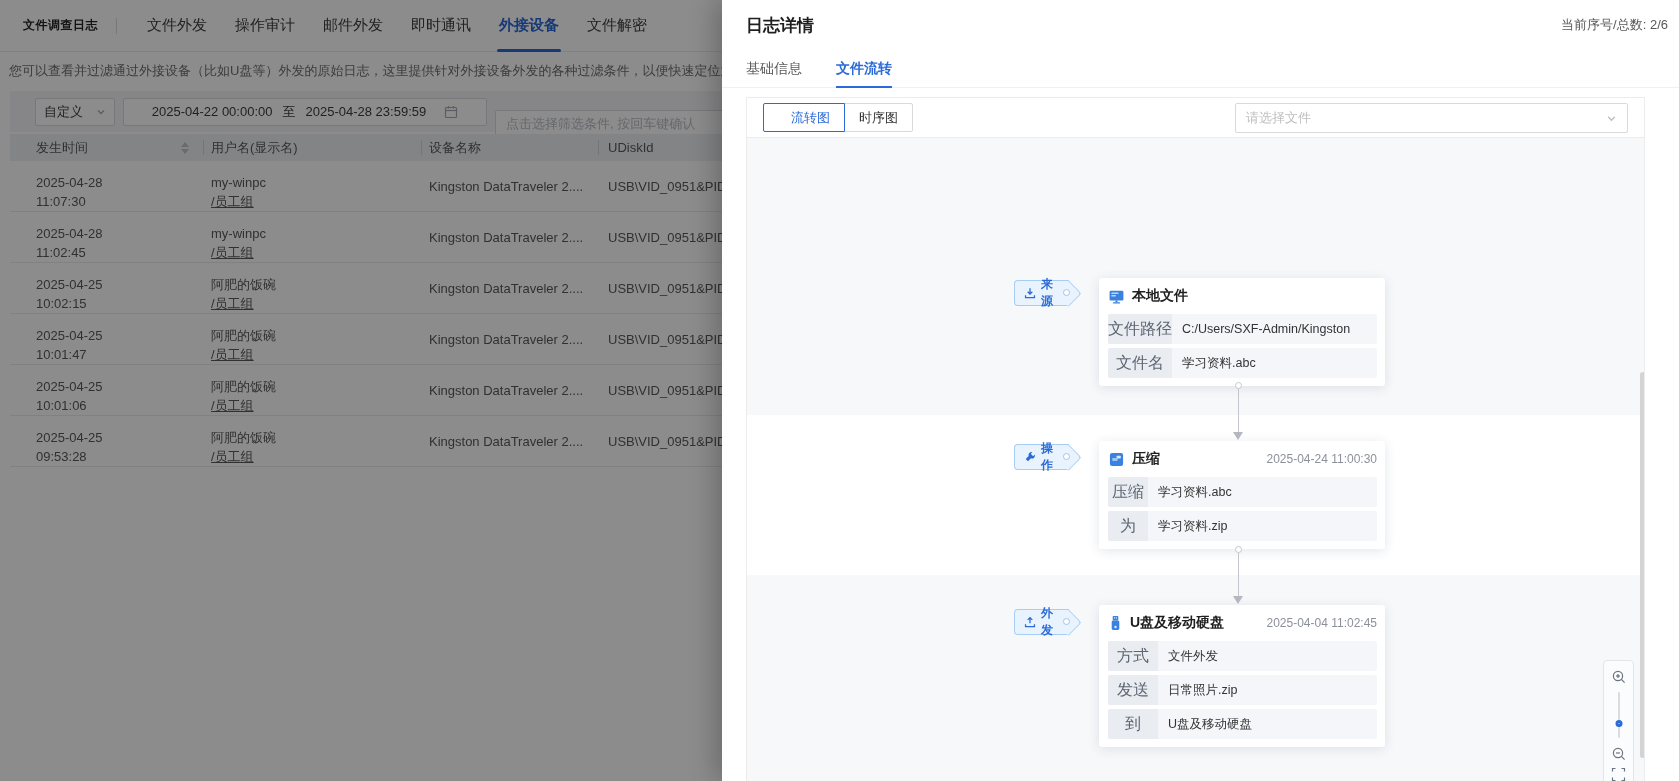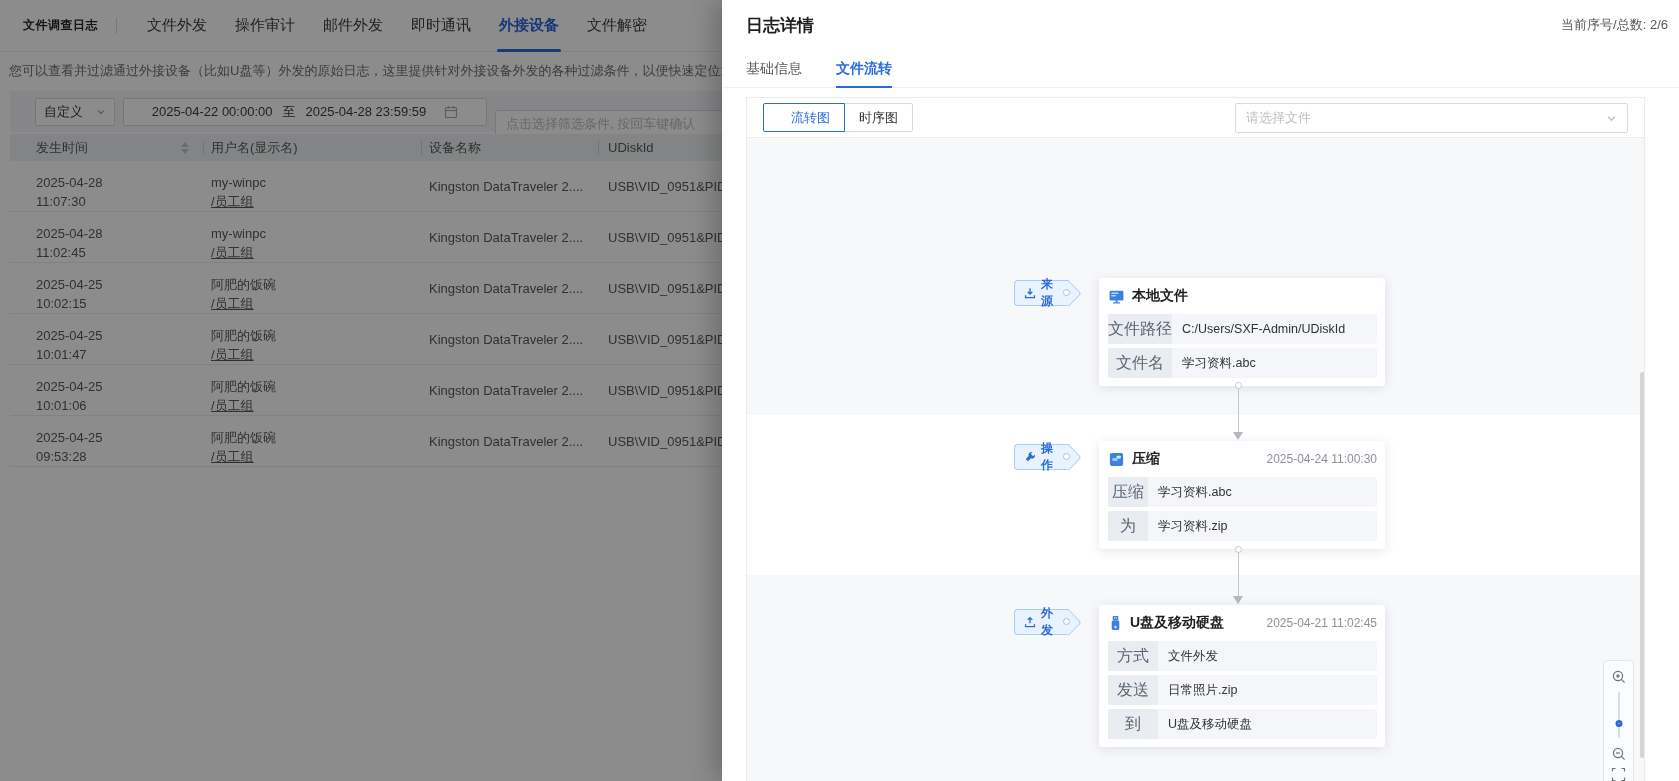--- a/index.html
+++ b/index.html
@@ -390,21 +390,21 @@
                         <rect x="4.6" y="13.3" width="6.8" height="1.3" rx="0.6" fill="#3b82e0"></rect>
                       </svg>
                     </span>
                   </span>
         <span class="card-title">本地文件</span>
 
       </div>
       <div class="rows">
   <div class="crow">
     <span class="rl">文件路径</span>
-    <span class="rv">C:/Users/SXF-Admin/UDiskId</span>
+    <span class="rv">C:/Users/SXF-Admin/Kingston</span>
   </div>
 
   <div class="crow">
     <span class="rl">文件名</span>
     <span class="rv">学习资料.abc</span>
   </div>
 </div>
     </div>
   </div>
 
@@ -468,21 +468,21 @@
                       <svg width="15" height="16" viewBox="0 0 14 16">
                         <rect x="4.2" y="1" width="5.6" height="4.4" rx="0.8" fill="#3b82e0"></rect>
                         <rect x="5.6" y="2.2" width="1" height="1.4" fill="#dcebfc"></rect>
                         <rect x="7.4" y="2.2" width="1" height="1.4" fill="#dcebfc"></rect>
                         <rect x="3.2" y="5.6" width="7.6" height="9.4" rx="1.4" fill="#3b82e0"></rect>
                         <circle cx="7" cy="12" r="1.2" fill="#dcebfc"></circle>
                       </svg>
                     </span>
                   </span>
         <span class="card-title">U盘及移动硬盘</span>
-        <span class="card-time">2025-04-21 11:02:45</span>
+        <span class="card-time">2025-04-04 11:02:45</span>
       </div>
       <div class="rows">
   <div class="crow">
     <span class="rl">方式</span>
     <span class="rv">文件外发</span>
   </div>
 
   <div class="crow">
     <span class="rl">发送</span>
     <span class="rv">日常照片.zip</span>

